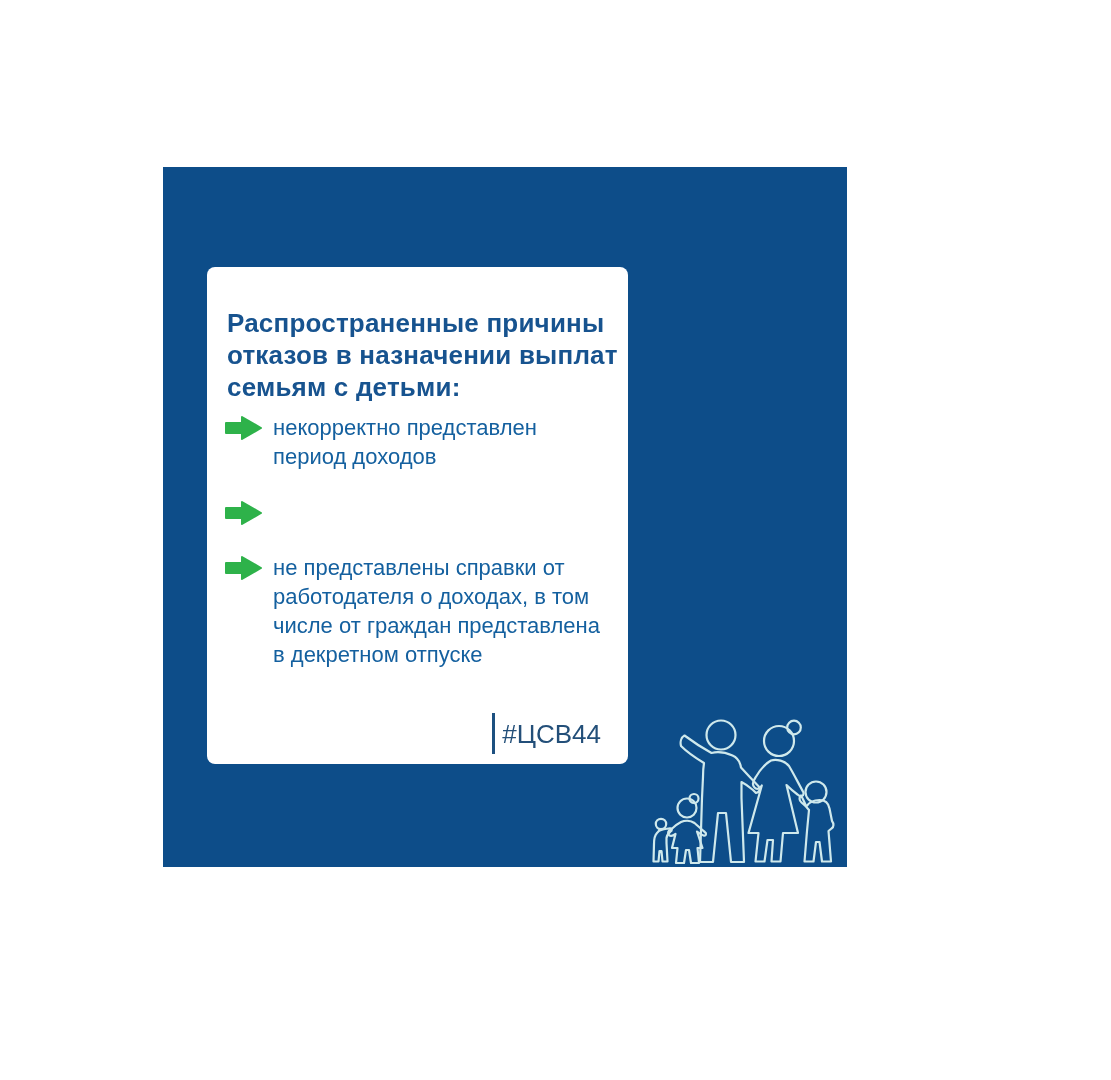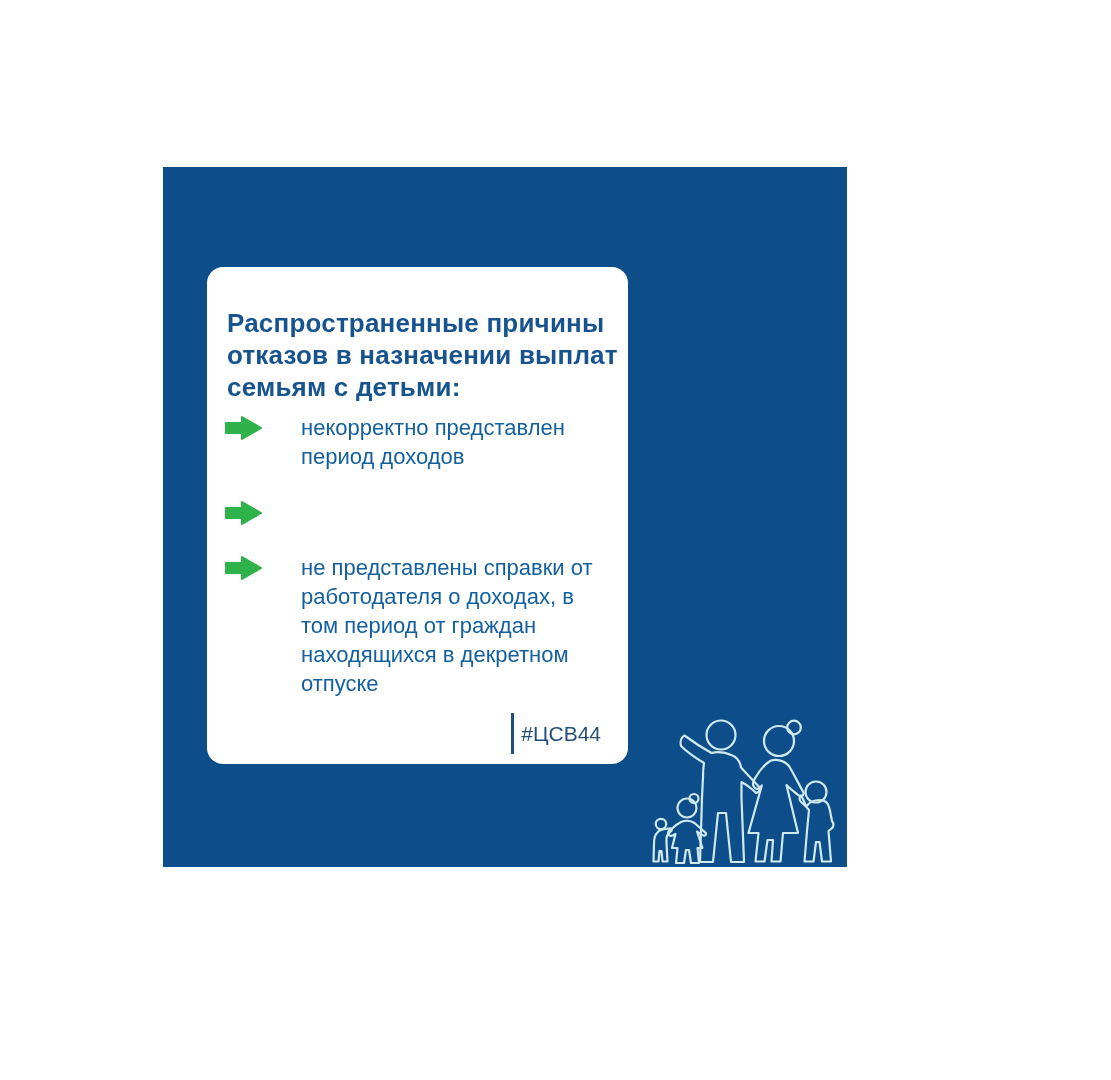--- a/index.html
+++ b/index.html
@@ -22,41 +22,40 @@
     height: 700px;
     background: #0d4d89;
   }
   .card {
     position: absolute;
     left: 44px;
     top: 100px;
     width: 421px;
     height: 497px;
     background: #ffffff;
-    border-radius: 16px;
+    border-radius: 8px;
     box-sizing: border-box;
     padding: 40px 26px 0 13px;
   }
   .card-title {
     margin: 0 0 10px 7px;
     width: 398px;
     font-size: 26px;
     line-height: 32px;
     font-weight: 700;
     color: #17538f;
     letter-spacing: 0.2px;
   }
   .bullet-list {
     padding-left: 5px;
   }
   .bullet-row {
     display: flex;
     align-items: flex-start;
     margin-bottom: 27px;
-    gap: 28px;
   }
   .arrow-wrap {
     flex: 0 0 38px;
     height: 26px;
     margin-top: 2px;
   }
   .bullet-text {
     margin-left: 10px;
     width: 352px;
     font-size: 22px;
@@ -71,21 +70,21 @@
     display: flex;
     align-items: center;
   }
   .hashtag-bar {
     width: 3px;
     height: 41px;
     background: #1d5080;
     margin-right: 7px;
   }
   .hashtag-text {
-    font-size: 21px;
+    font-size: 26px;
     color: #234f79;
     line-height: 1;
   }
   .family {
     position: absolute;
     right: 10px;
     bottom: 0;
     width: 190px;
     height: 165px;
   }
@@ -116,21 +115,21 @@
           </svg>
         </span>
       </div>
 
       <div class="bullet-row">
         <span class="arrow-wrap">
           <svg width="38" height="26" viewBox="0 0 38 26">
             <polygon points="1,8 17,8 17,2 36,13 17,24 17,18 1,18" fill="#2eb24a" stroke="#2eb24a" stroke-width="2" stroke-linejoin="round"></polygon>
           </svg>
         </span>
-        <div class="bullet-text">не представлены справки от работодателя о доходах, в том период от граждан находящихся в декретном отпуске</div>
+        <div class="bullet-text">не представлены справки от работодателя о доходах, в том числе от граждан представлена в декретном отпуске</div>
       </div>
 
     </div>
 
     <div class="hashtag">
       <span class="hashtag-bar"></span>
       <span class="hashtag-text">#ЦСВ44</span>
     </div>
   </div>
 

